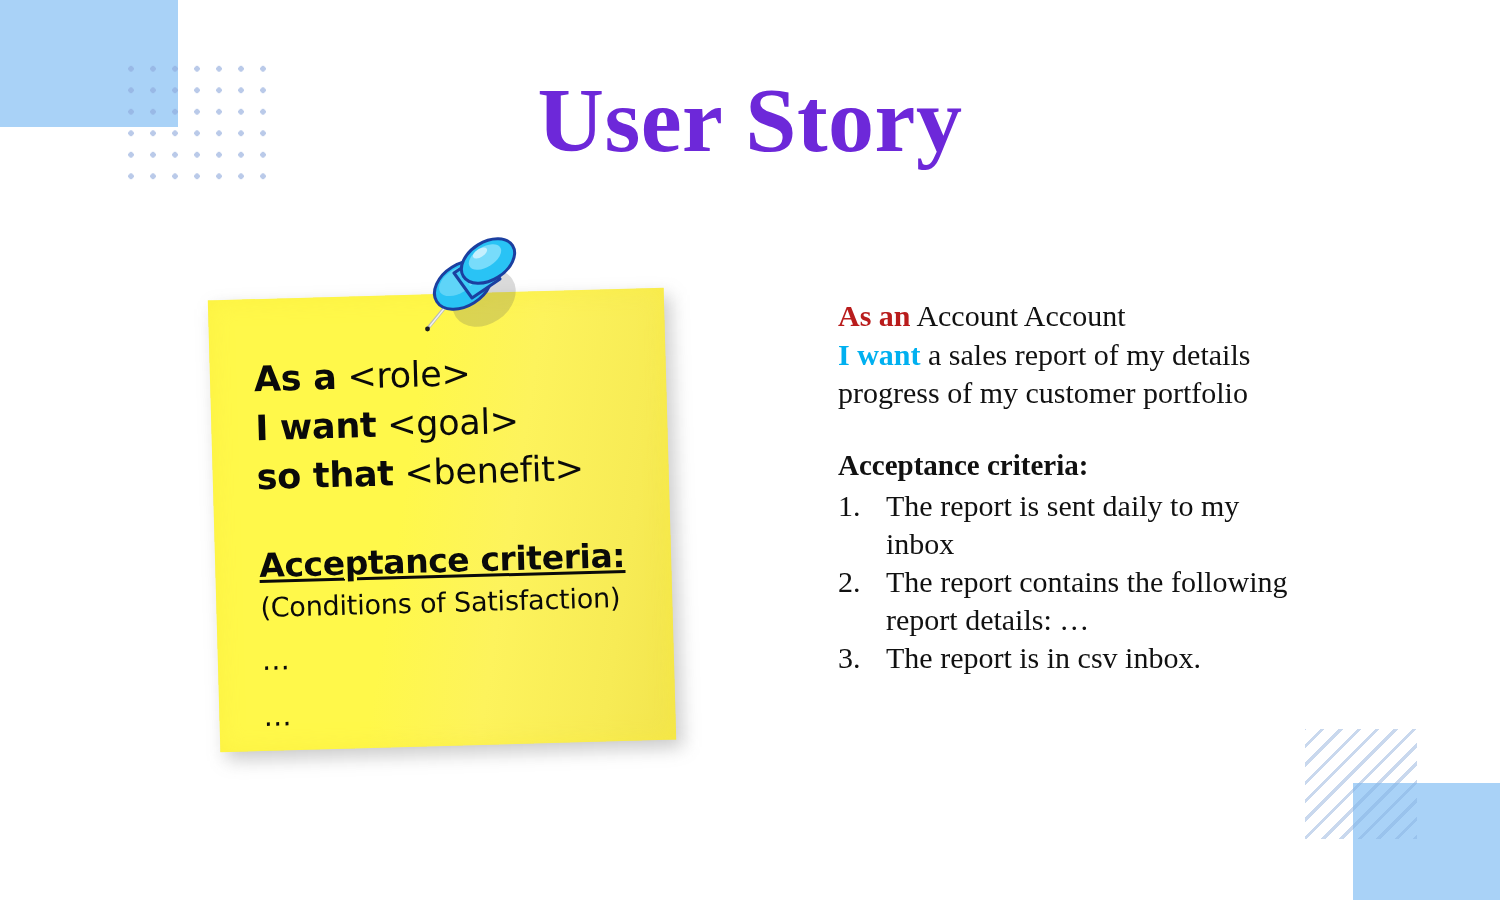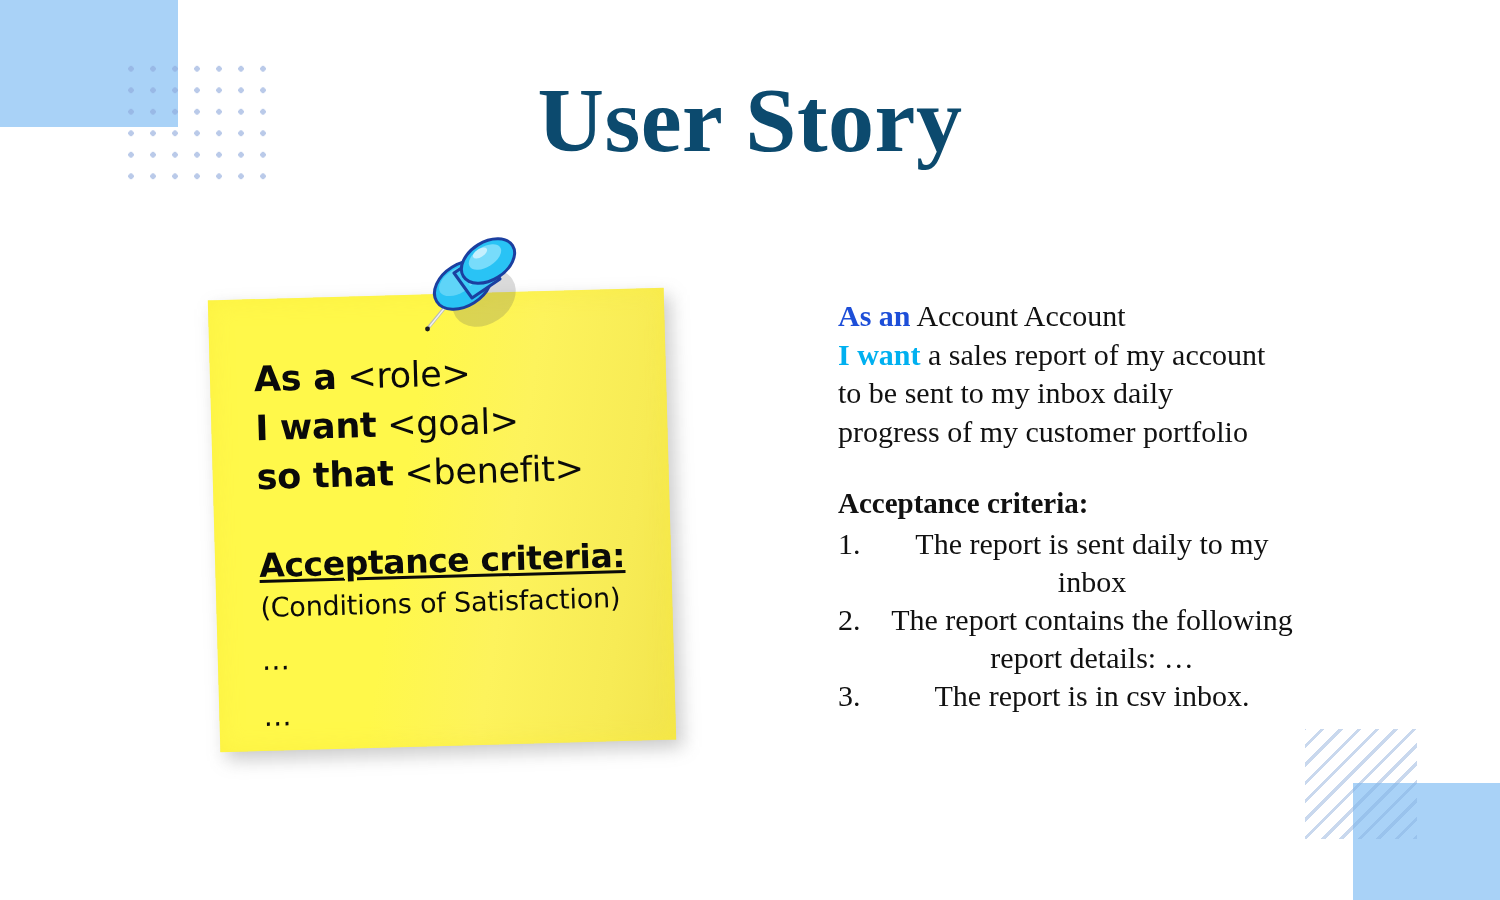--- a/index.html
+++ b/index.html
@@ -79,21 +79,21 @@
     position: absolute;
     left: 0;
     top: 72px;
     width: 1500px;
     text-align: center;
     font-family: "Liberation Serif", serif;
     font-weight: 700;
     font-size: 92px;
     line-height: 1.05;
     letter-spacing: 0.5px;
-    color: #0c4a6e;
+    color: #6d28d9;
   }
 
   
   .note-wrap {
     position: absolute;
     left: 214px;
     top: 294px;
     width: 456px;
     height: 452px;
     transform: rotate(-1.6deg);
@@ -207,21 +207,20 @@
     line-height: 38px;
     margin-bottom: 0px;
   }
   .ac-num {
     width: 48px;
     flex: 0 0 48px;
   }
   .ac-text {
     flex: 1 1 auto;
     max-width: 412px;
-    text-align: center;
   }
 </style>
 </head>
 <body>
 
 <div id="slide">
 
   <div class="deco-square-tl"></div>
   <div class="deco-dots-tl"></div>
   <div class="deco-stripes-br"></div>
@@ -279,30 +278,27 @@
 
       <ellipse cx="80" cy="29" rx="29" ry="19" fill="#29C3F5" stroke="#1B3FA0" stroke-width="3" transform="rotate(-32 80 29)"></ellipse>
       <ellipse cx="77" cy="25" rx="18" ry="10" fill="#86E0FB" opacity="0.85" transform="rotate(-32 77 25)"></ellipse>
       <ellipse cx="72" cy="21" rx="8" ry="4" fill="#CDF2FE" opacity="0.9" transform="rotate(-32 72 21)"></ellipse>
     </svg>
   </div>
 
   <div class="right-col">
 
     <div class="story-line">
-      <span class="kw" style="color:#1d4ed8">As an</span><span> Account Account</span>
+      <span class="kw" style="color:#b91c1c">As an</span><span> Account Account</span>
     </div>
 
     <div class="story-line">
-      <span class="kw" style="color:#00B0F0">I want</span><span> a sales report of my account</span>
+      <span class="kw" style="color:#00B0F0">I want</span><span> a sales report of my details</span>
     </div>
 
-    <div class="story-line">
-      <span>to be sent to my inbox daily</span>
-    </div>
 
 
     <div class="story-line">
       <span>progress of my customer portfolio</span>
     </div>
 
     <div class="ac-spacer"></div>
 
     <div class="ac-title">Acceptance criteria:</div>
 

